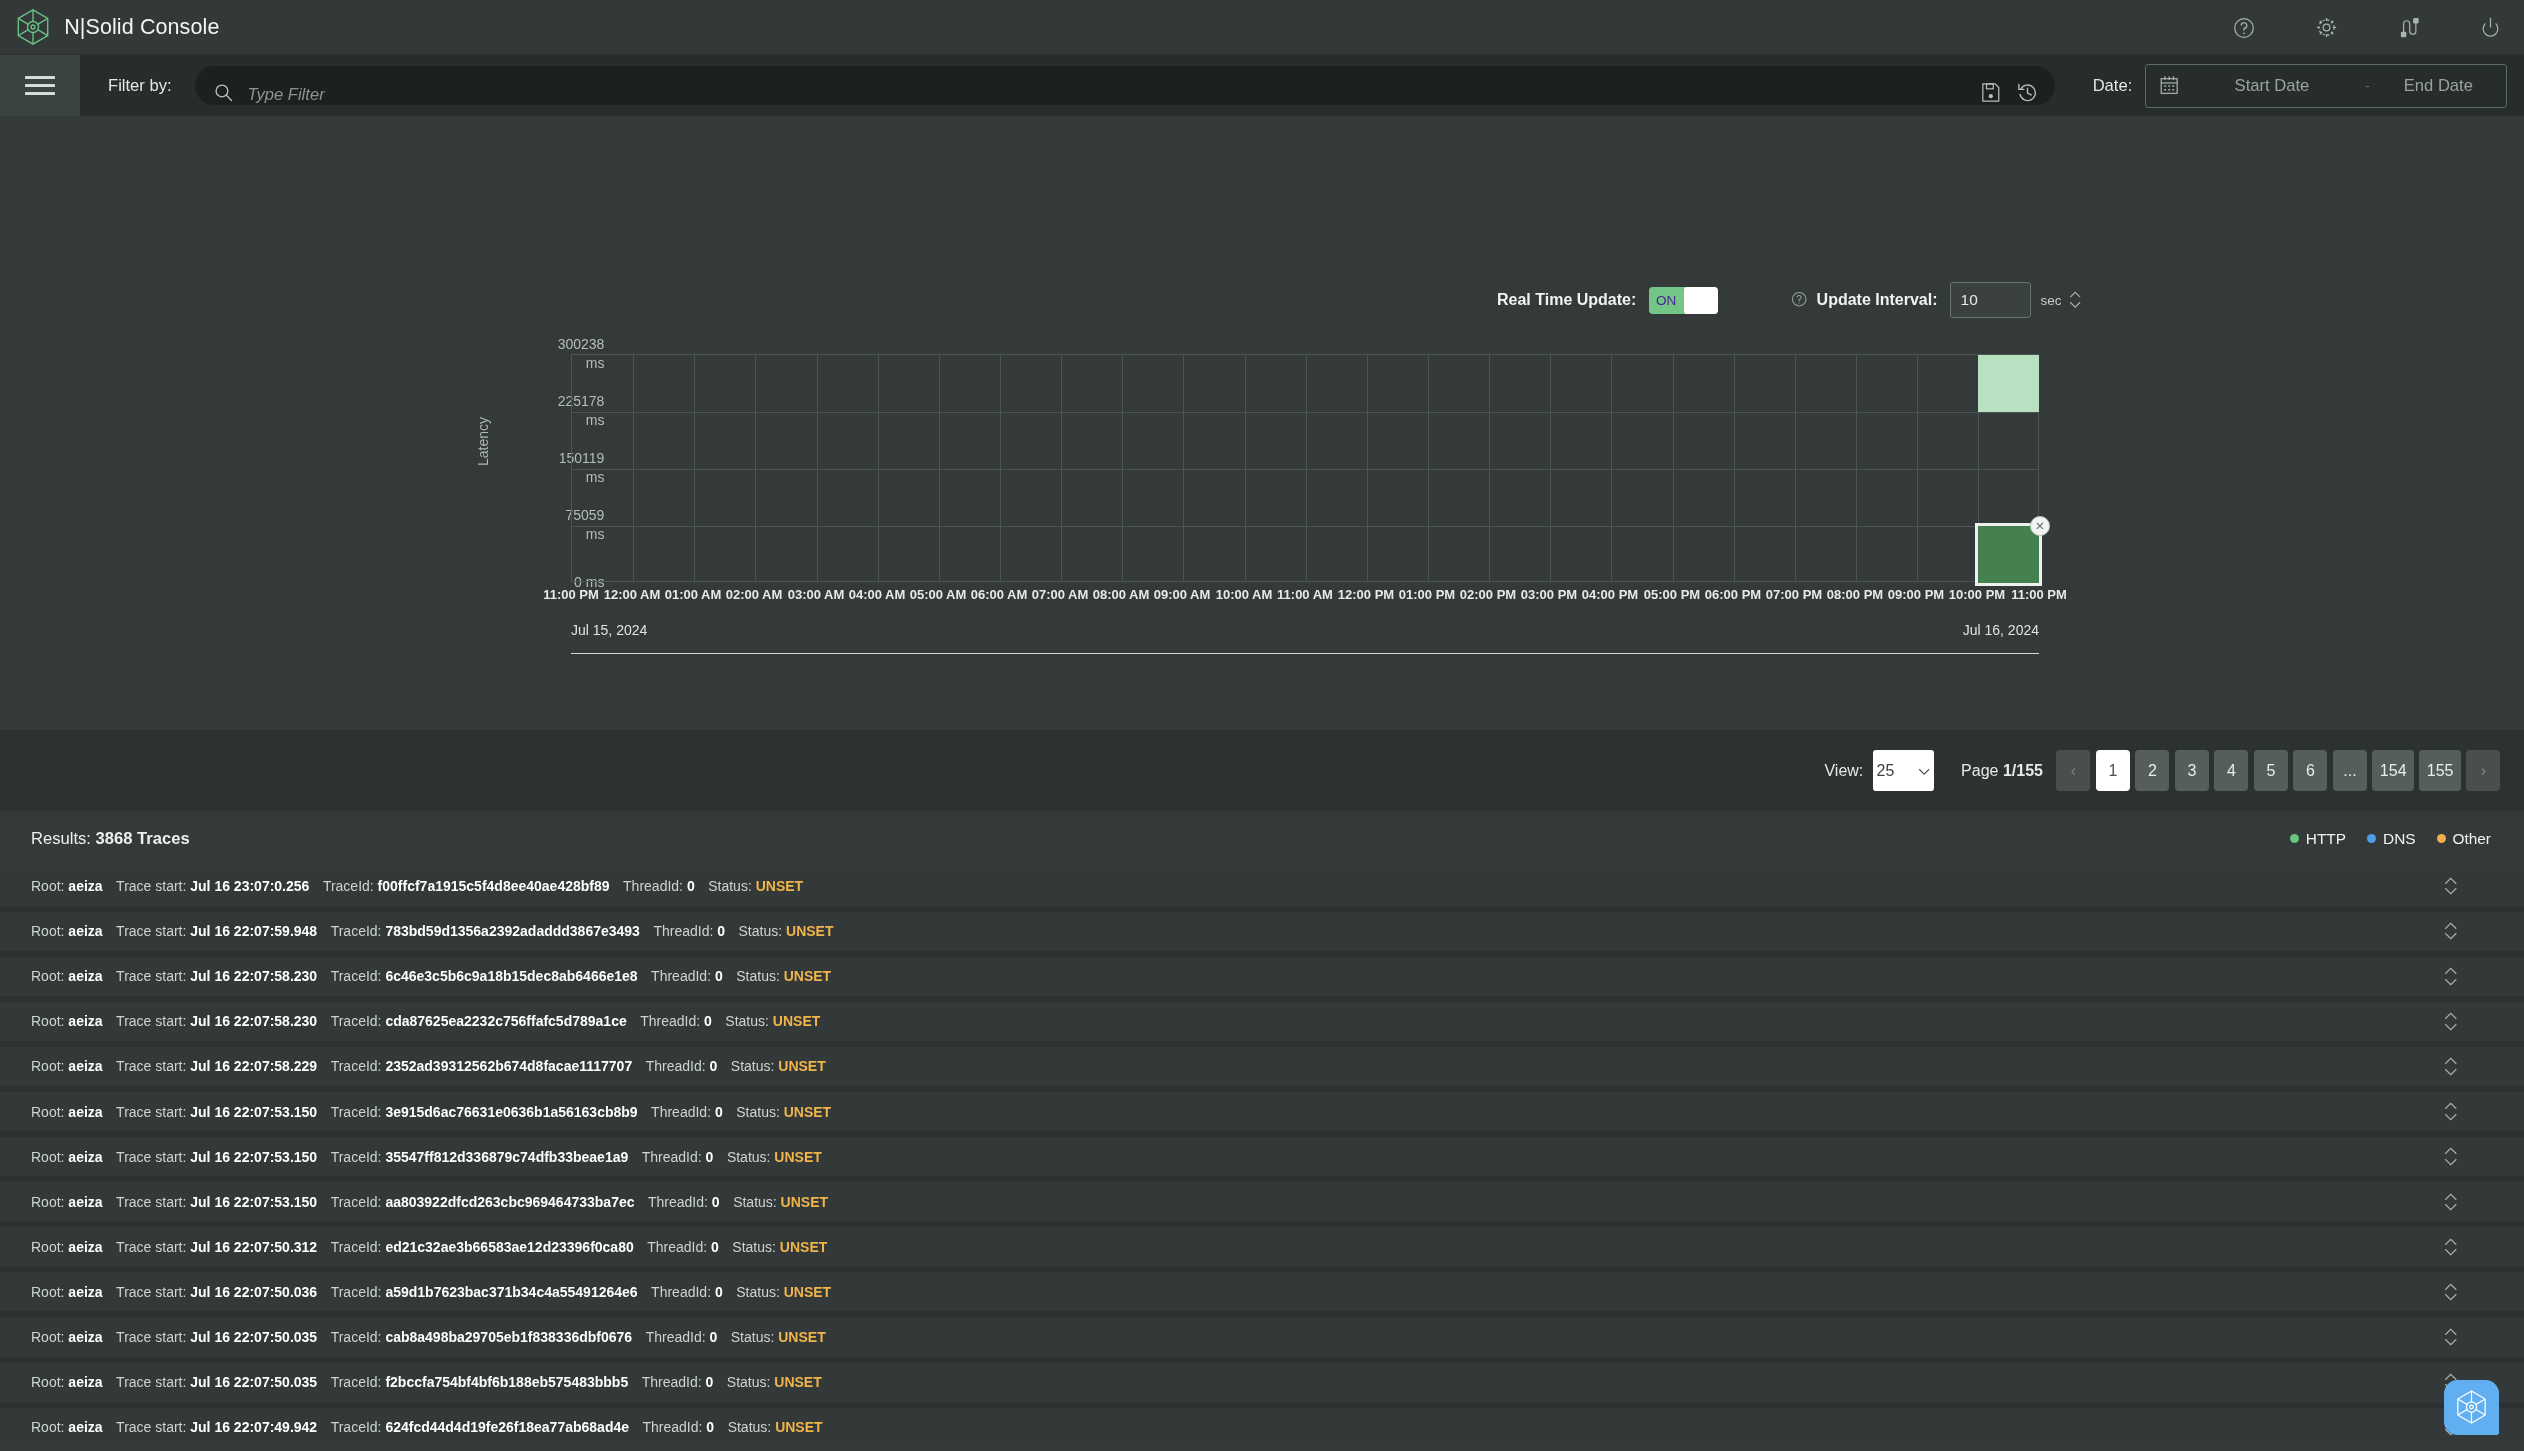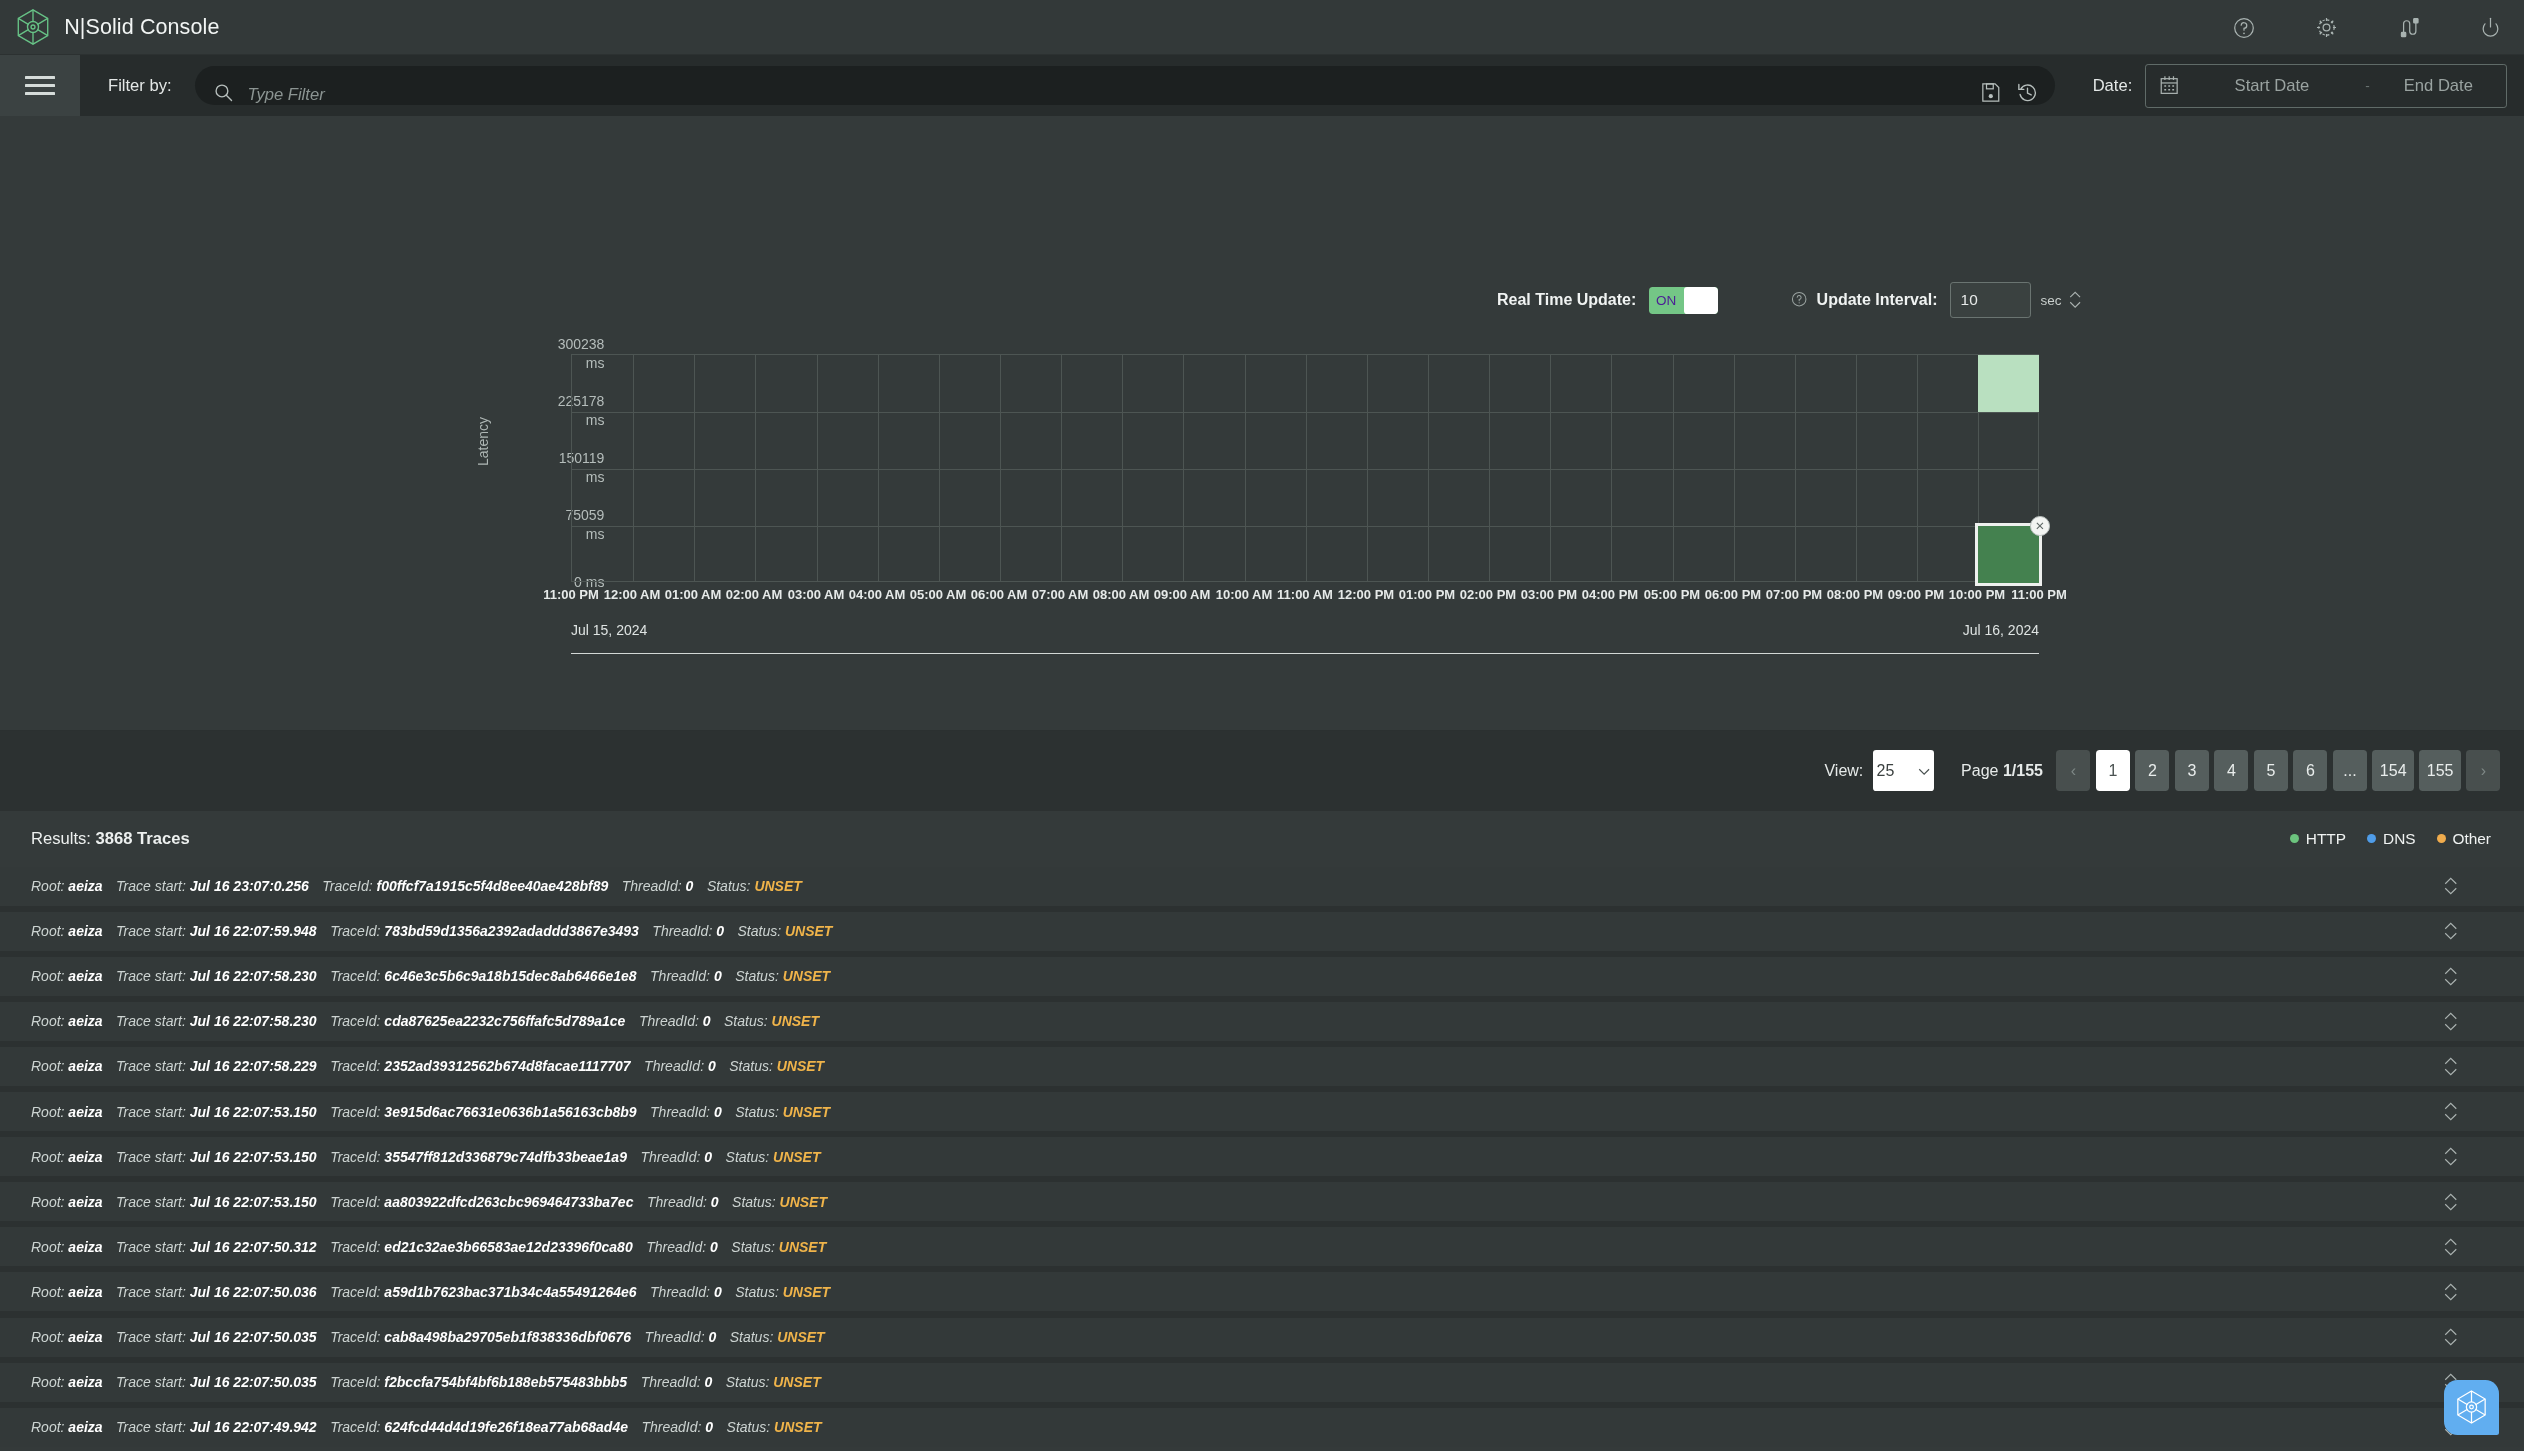--- a/index.html
+++ b/index.html
@@ -177,21 +177,21 @@
     height: 56px; background: #343a3a; position: relative;
     display: flex; align-items: center;
   }
   .results-text { margin-left: 31px; font-size: 16.6px; color: #edf0ef; }
   .results-text b { font-weight: bold; }
   .legend { position: absolute; right: 34px; display: flex; align-items: center; gap: 21px; }
   .legend-item { display: flex; align-items: center; gap: 6.8px; font-size: 15.4px; color: #f0f3f2; }
   .legend-dot { width: 9.2px; height: 9.2px; border-radius: 50%; }
 
   
-  .trace-list { background: #2c3131; font-style: italic; }
+  .trace-list { background: #2c3131; }
   .trace-row {
     height: 39px; margin-bottom: 6.1px;
     background: #333939;
     display: flex; align-items: center;
     position: relative; cursor: pointer;
   }
   .trace-content { margin-left: 31px; font-size: 14px; color: #dfe4e3; white-space: nowrap; }
   .trace-content b { color: #ffffff; font-weight: bold; }
   .trace-content .k { color: #cdd4d2; }
   .trace-content .unset { color: #f0b44a; font-weight: bold; }

